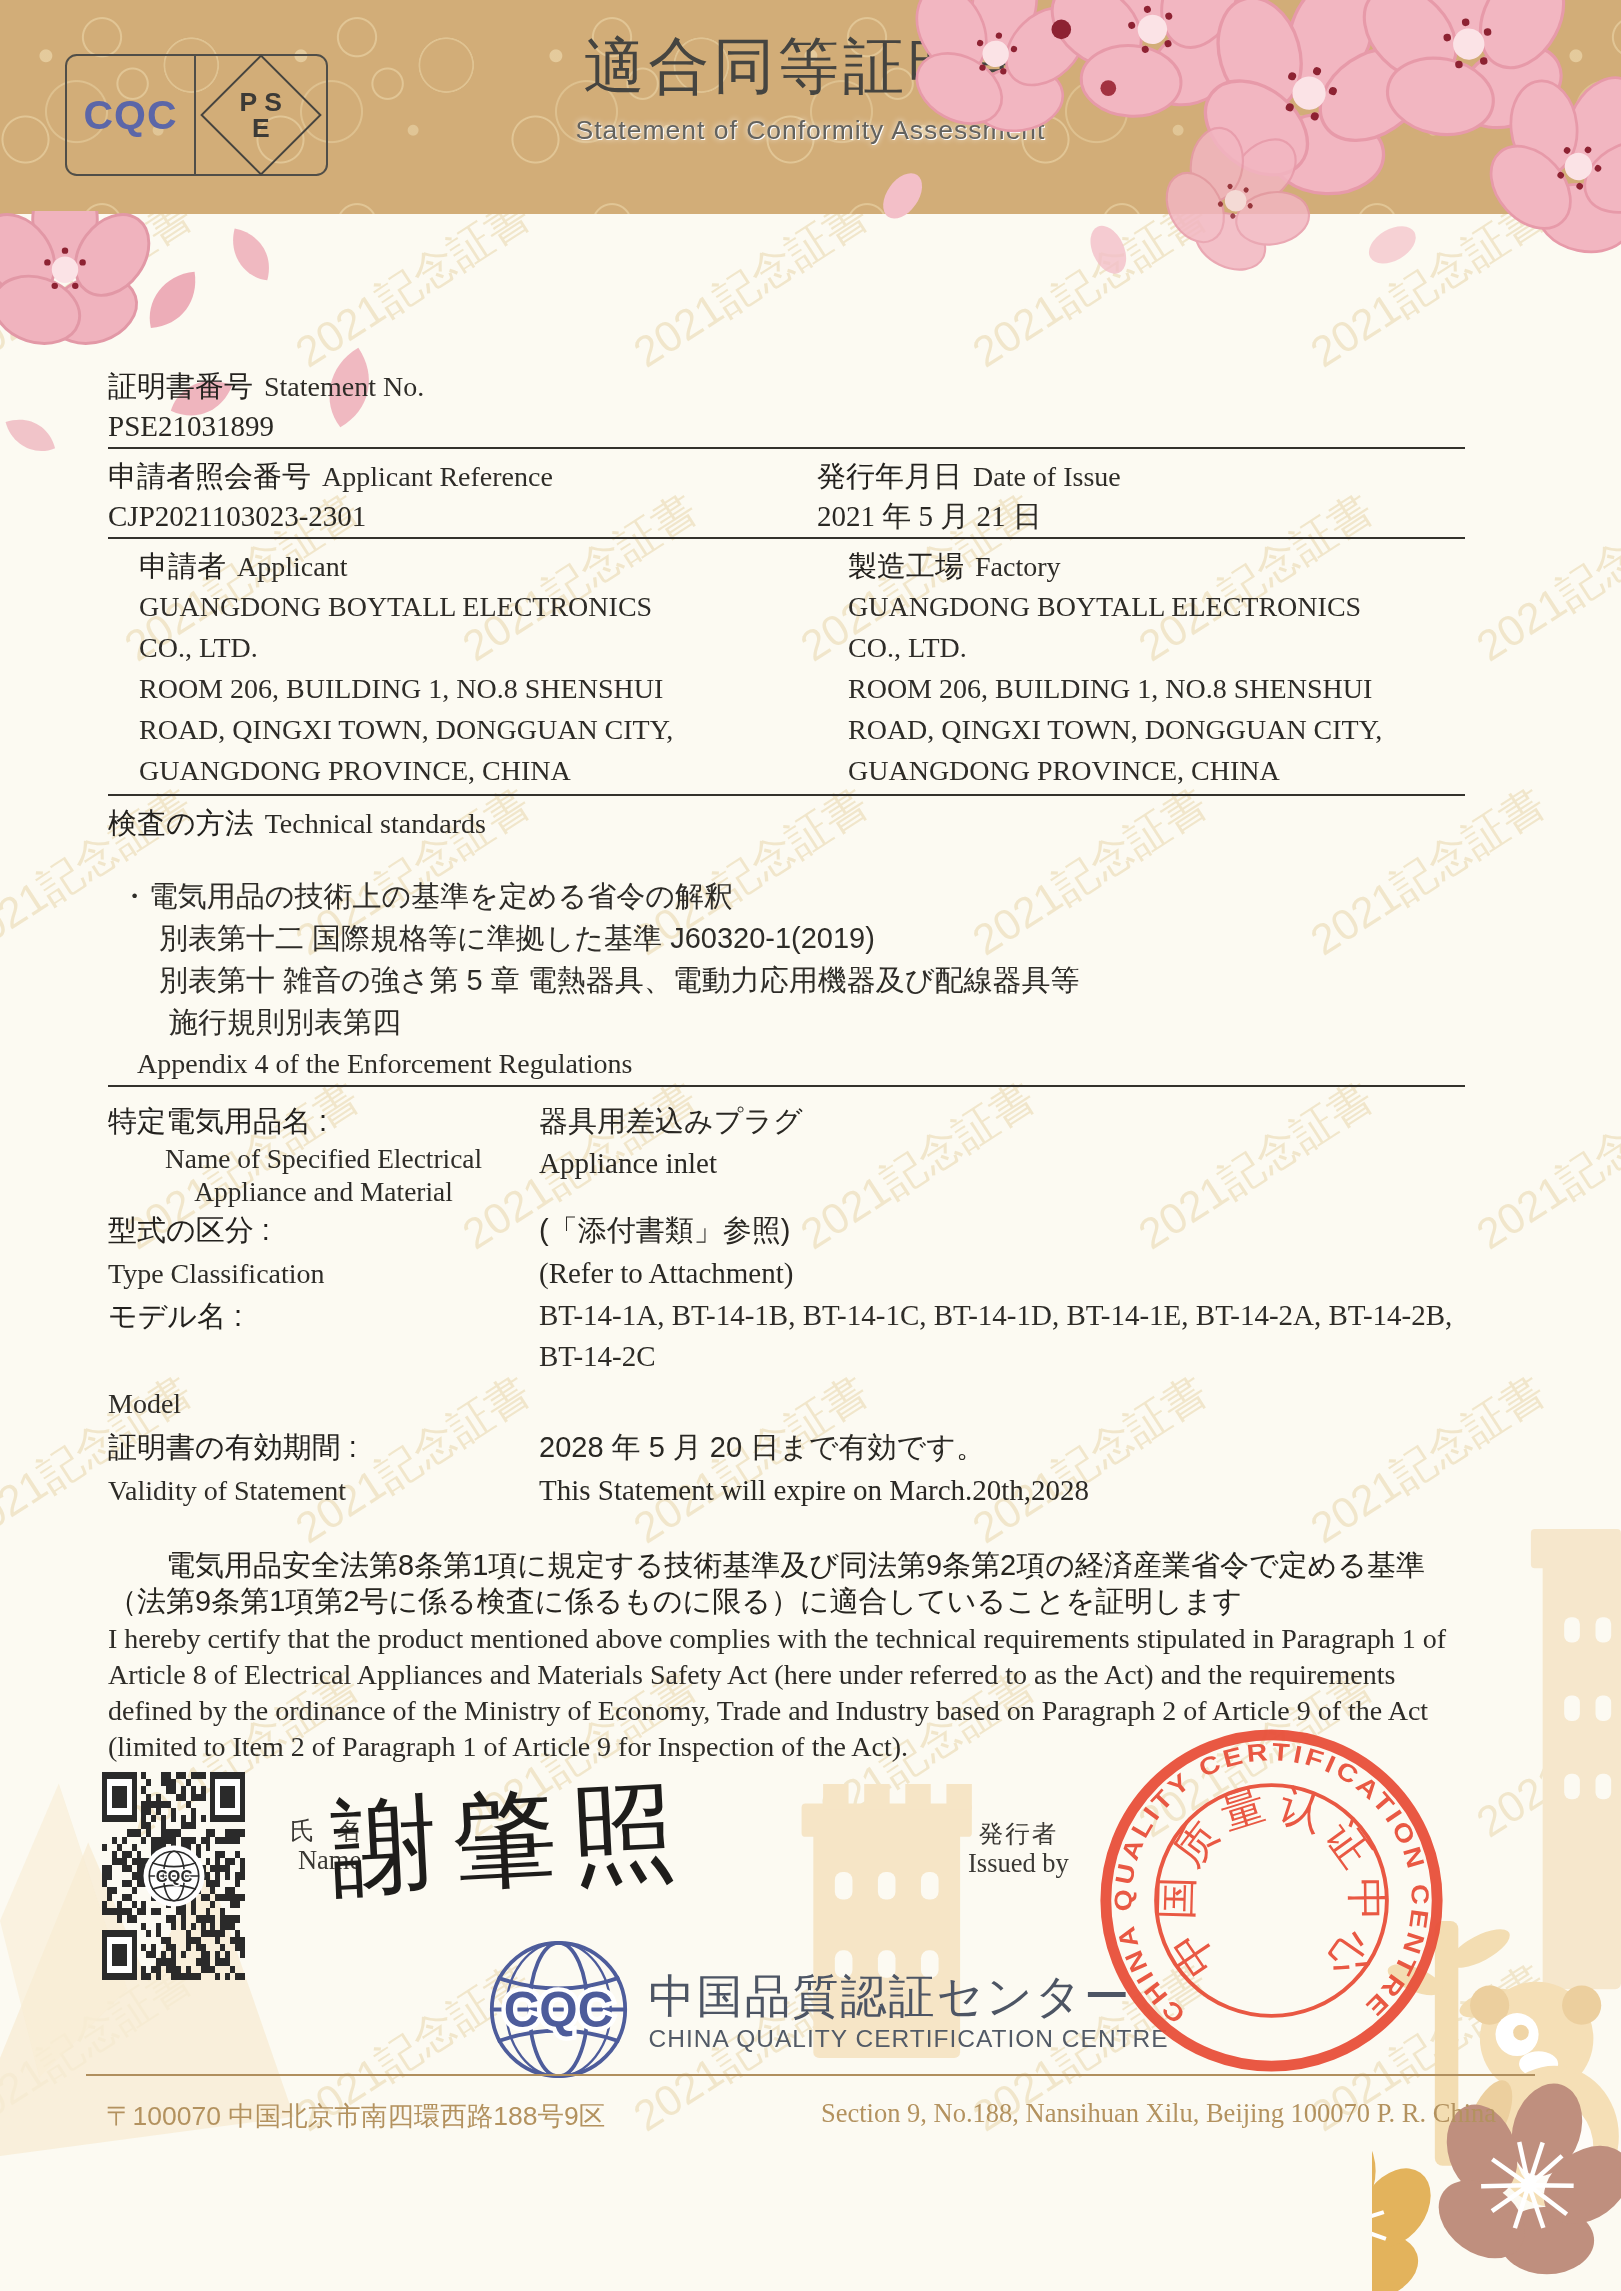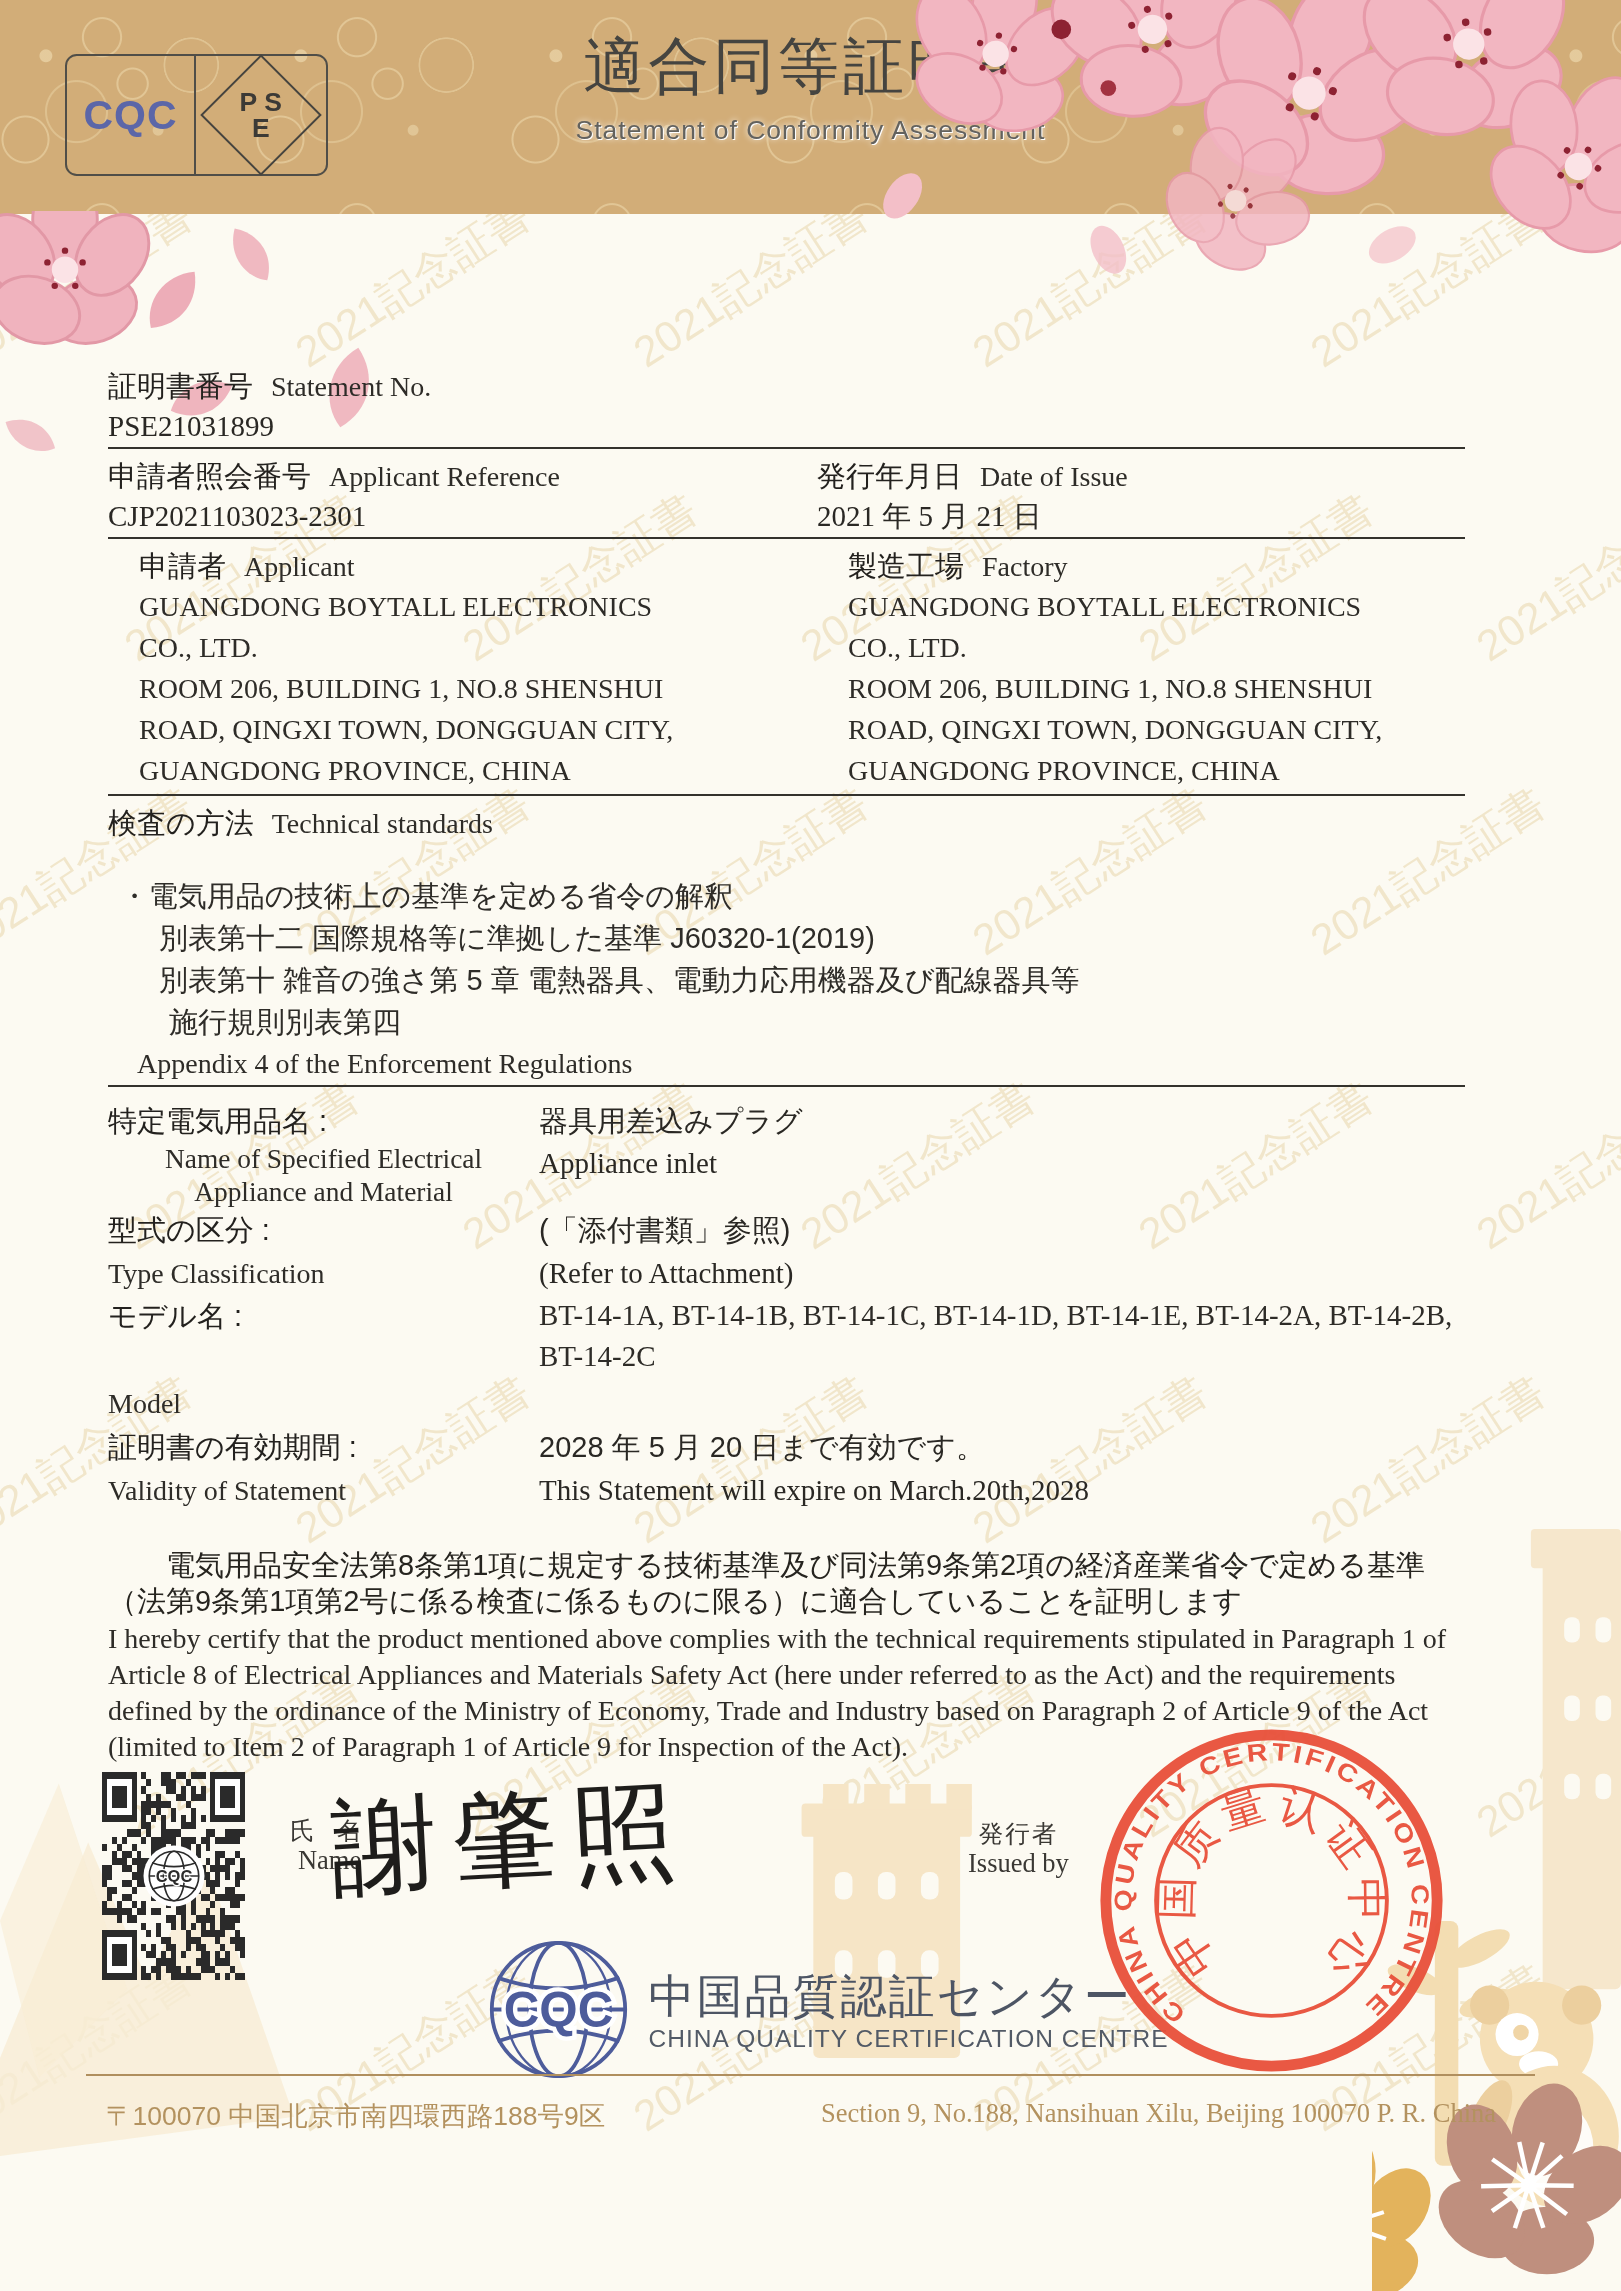--- a/index.html
+++ b/index.html
@@ -38,21 +38,21 @@
   .doc-title{font-size:61px;letter-spacing:3.9px;color:#454440;font-weight:normal;}
   .doc-subtitle{margin-top:7.8px;font-size:26.5px;color:#63625e;letter-spacing:1px;font-family:"Liberation Sans",sans-serif;text-shadow:0 0 5.9px #fff,1px 1px 0 #fff;}
   
   .deco{position:absolute;pointer-events:none;}
   .watermark-layer{position:absolute;left:0;top:0;width:1621px;height:2292px;overflow:hidden;pointer-events:none;}
   .wm{position:absolute;font-family:"Liberation Sans",sans-serif;font-size:43px;color:rgba(219,191,122,.32);transform:rotate(-33deg);white-space:nowrap;}
   
   .doc{position:absolute;left:108px;top:365px;width:1357px;}
   .jp{font-family:"Liberation Sans",sans-serif;}
   .en{font-family:"Liberation Serif",serif;}
-  .lblrow{display:flex;align-items:baseline;gap:18px;height:39px;line-height:39px;}
+  .lblrow{display:flex;align-items:baseline;gap:11px;height:39px;line-height:39px;}
   .lbl-jp{font-size:29px;color:#23211e;}
   .lbl-en{font-size:28px;color:#2e2c28;}
   .val{font-size:29px;line-height:41px;color:#2a2824;}
   .rule{border-bottom:2px solid #34322d;}
   .row1{padding-top:2px;}
   .row2{display:flex;padding-top:7.8px;}
   .row2 .c-left{width:709px;}
   .row2 .c-right{flex:1;}
   .row3{display:flex;padding-top:7.8px;padding-bottom:3.9px;}
   .row3 .c-left{width:709px;padding-right:39px;box-sizing:border-box;margin-left:31px;}

